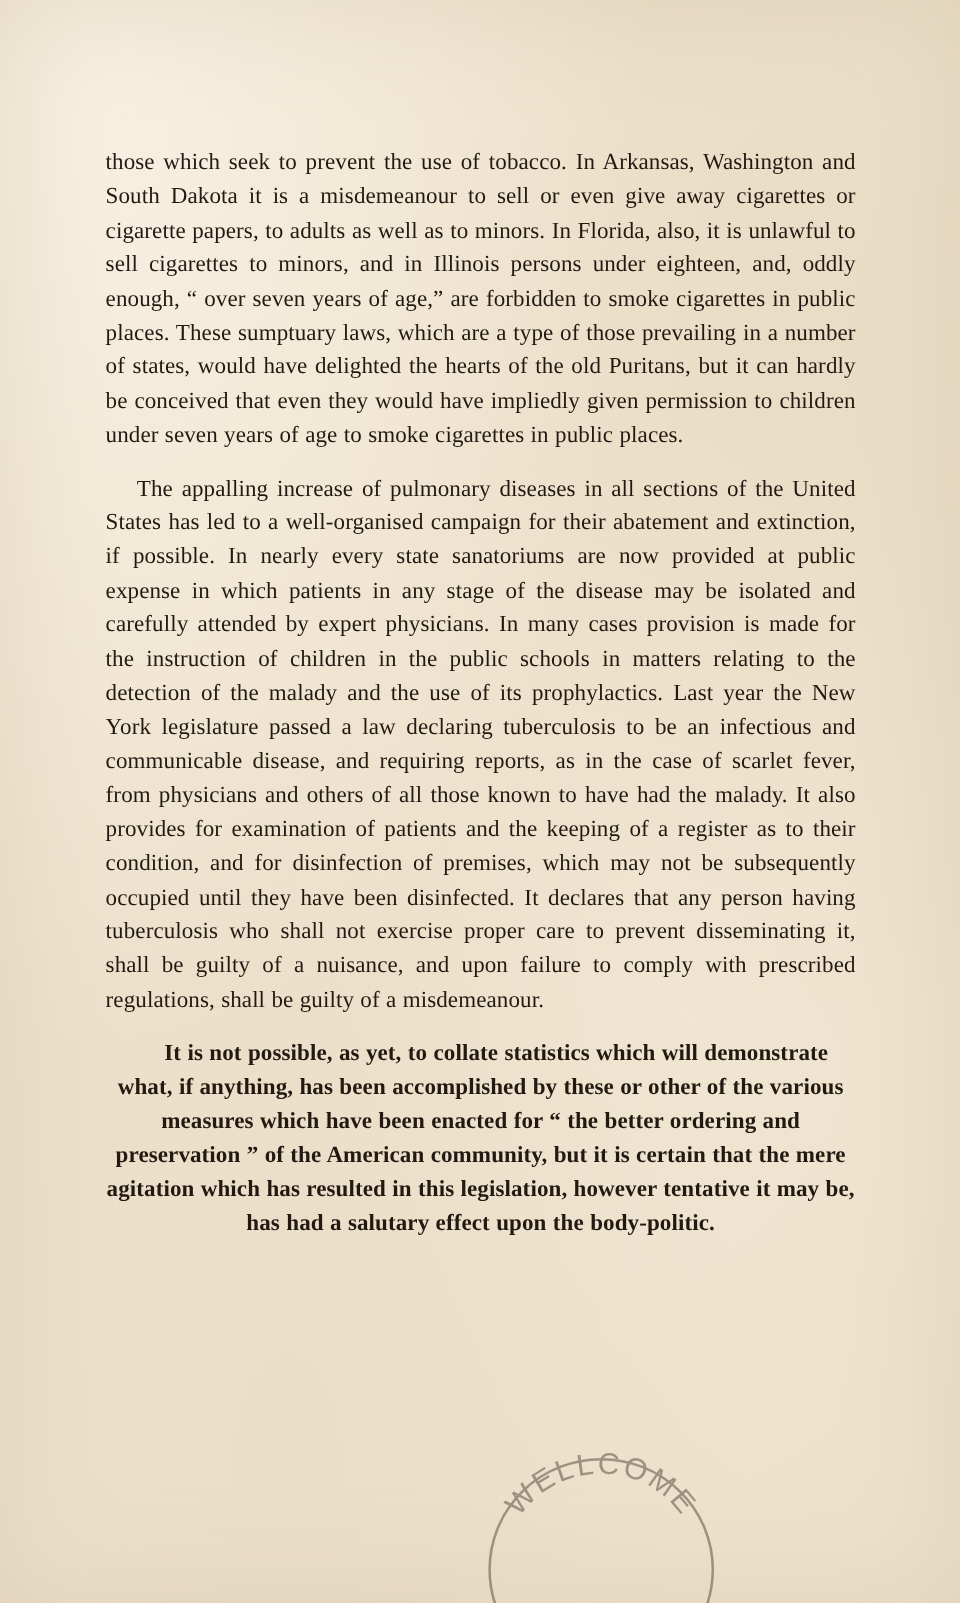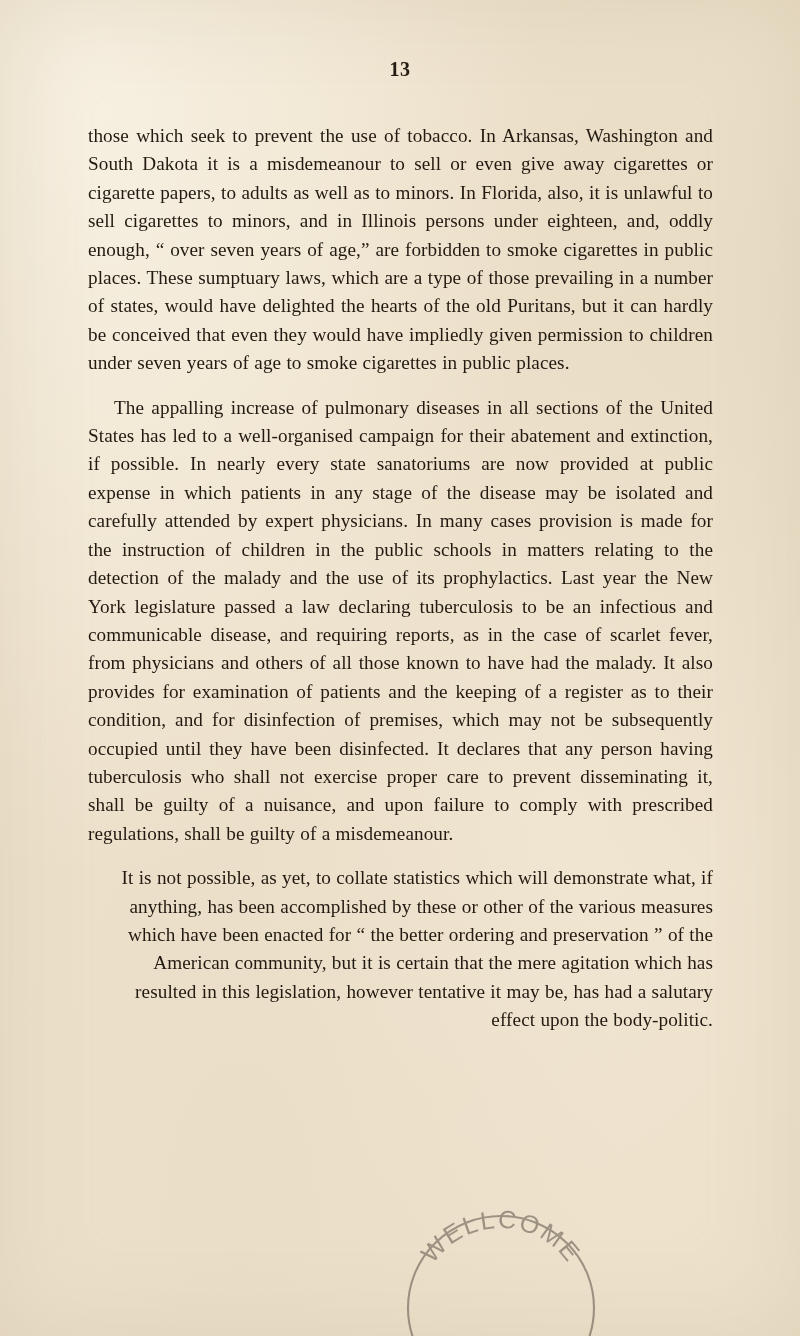--- a/index.html
+++ b/index.html
@@ -69,21 +69,22 @@
     text-justify: inter-word;
     color: #221a11;
     letter-spacing: 0.08px;
     word-spacing: 0.4px;
     -webkit-font-smoothing: antialiased;
   }
   .para + .para {
     text-indent: 26px;
   }
   .para:last-child {
-    text-align: right;
+    text-align: center;
+    font-weight: bold;
   }
 
   
   .stamp {
     position: absolute;
     left: 398px;
     top: 1196px;
     width: 206px;
     height: 200px;
     z-index: 3;
@@ -98,21 +99,20 @@
   }
 </style>
 </head>
 <body>
 
 <div class="paper-texture"></div>
 <div class="vignette"></div>
 
 <div class="page">
 
-  <div class="folio">13</div>
 
   <div class="textblock">
     <p class="para">those which seek to prevent the use of tobacco. In Arkansas, Washington and South Dakota it is a misdemeanour to sell or even give away cigarettes or cigarette papers, to adults as well as to minors. In Florida, also, it is unlawful to sell cigarettes to minors, and in Illinois persons under eighteen, and, oddly enough, “ over seven years of age,” are forbidden to smoke cigarettes in public places. These sumptuary laws, which are a type of those prevailing in a number of states, would have delighted the hearts of the old Puritans, but it can hardly be conceived that even they would have impliedly given permission to children under seven years of age to smoke cigarettes in public places.</p>
     <p class="para">The appalling increase of pulmonary diseases in all sections of the United States has led to a well-organised campaign for their abatement and extinction, if possible. In nearly every state sanatoriums are now provided at public expense in which patients in any stage of the disease may be isolated and carefully attended by expert physicians. In many cases provision is made for the instruction of children in the public schools in matters relating to the detection of the malady and the use of its prophylactics. Last year the New York legislature passed a law declaring tuberculosis to be an infectious and communicable disease, and requiring reports, as in the case of scarlet fever, from physicians and others of all those known to have had the malady. It also provides for examination of patients and the keeping of a register as to their condition, and for disinfection of premises, which may not be subsequently occupied until they have been disinfected. It declares that any person having tuberculosis who shall not exercise proper care to prevent disseminating it, shall be guilty of a nuisance, and upon failure to comply with prescribed regulations, shall be guilty of a misdemeanour.</p>
     <p class="para">It is not possible, as yet, to collate statistics which will demonstrate what, if anything, has been accomplished by these or other of the various measures which have been enacted for “ the better ordering and preservation ” of the American community, but it is certain that the mere agitation which has resulted in this legislation, however tentative it may be, has had a salutary effect upon the body-politic.</p>
   </div>
 
   <div class="stamp">
     <svg viewBox="0 0 206 200" xmlns="http://www.w3.org/2000/svg">
       <defs>

